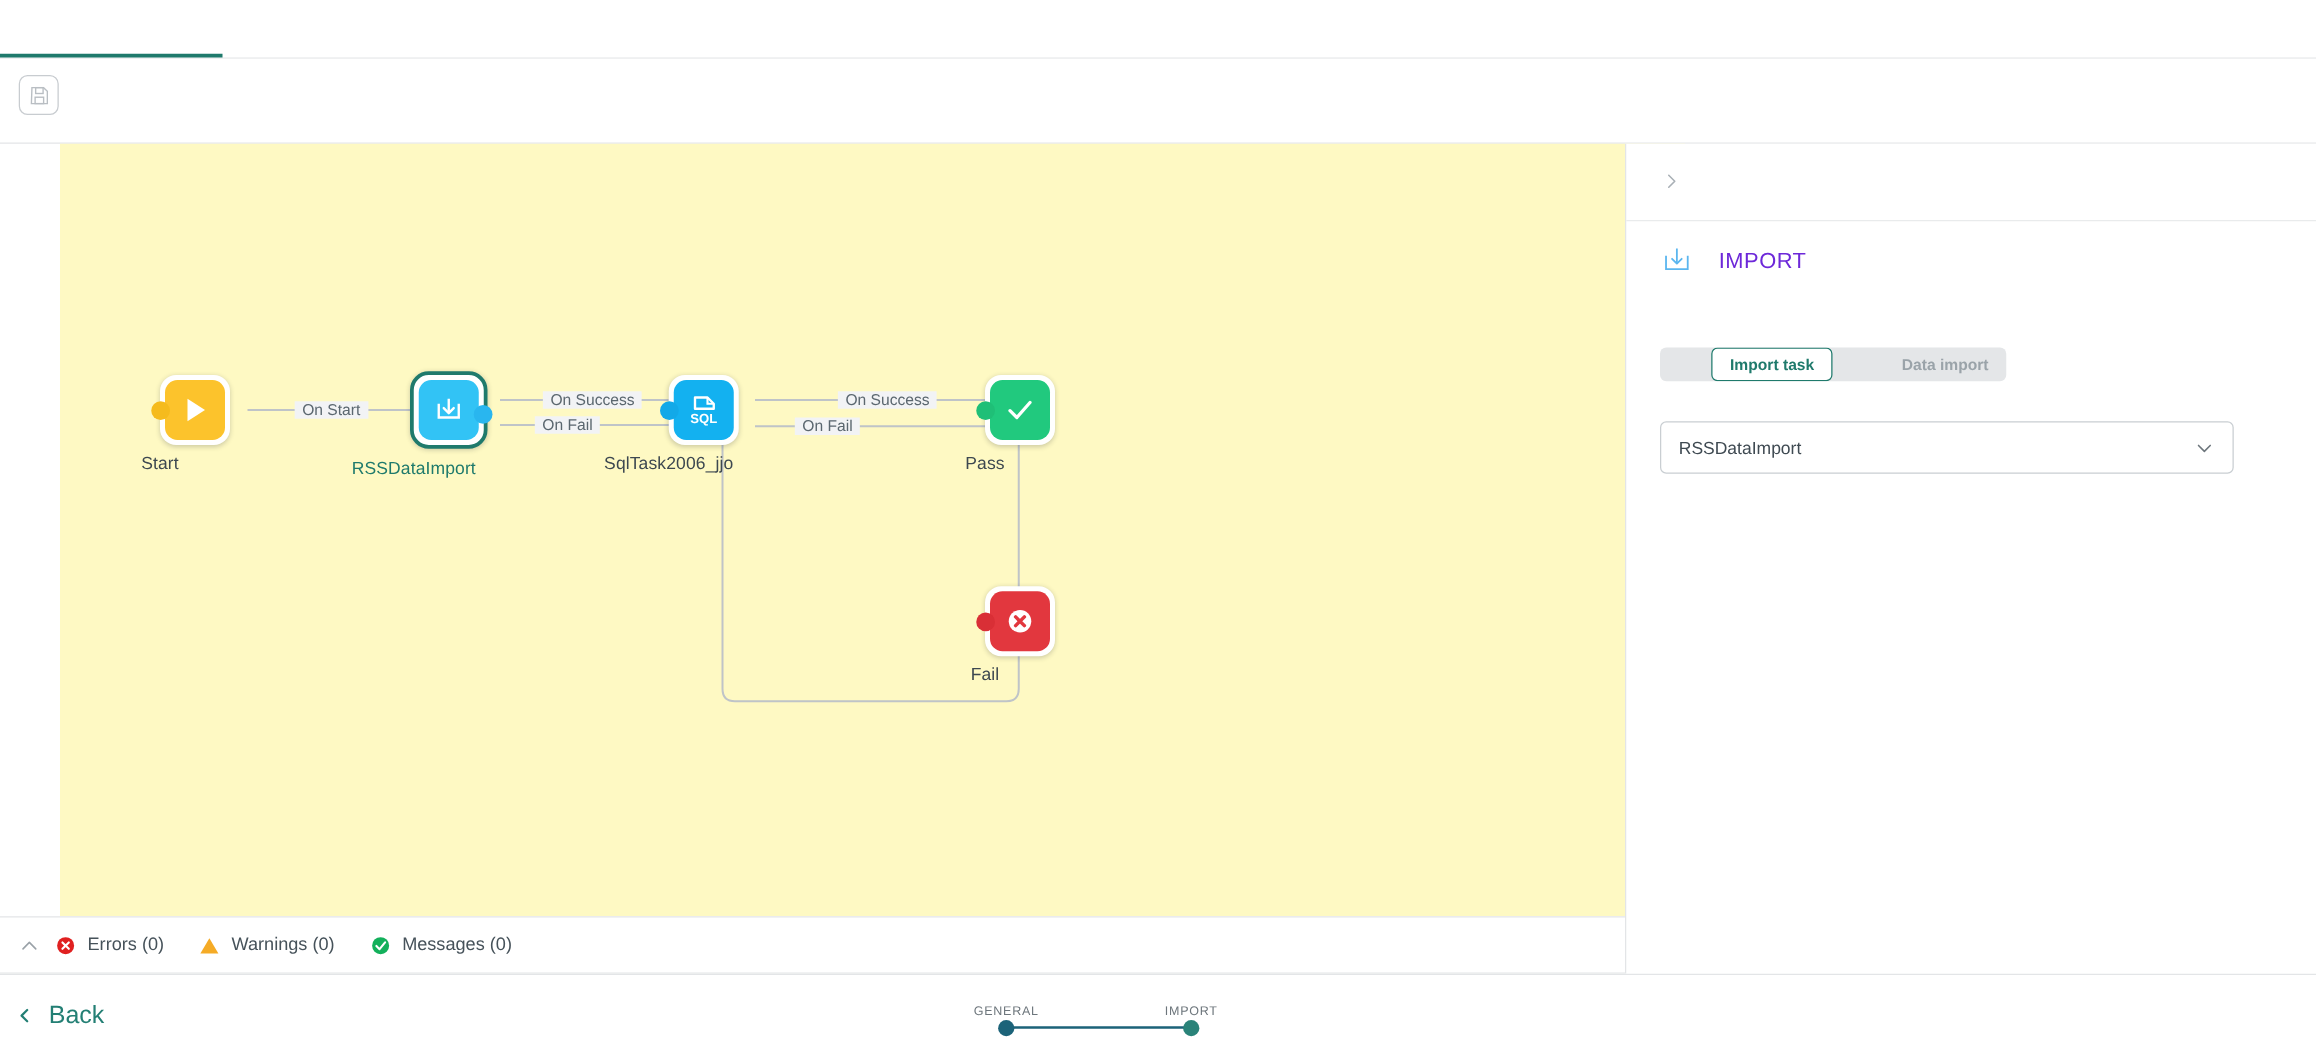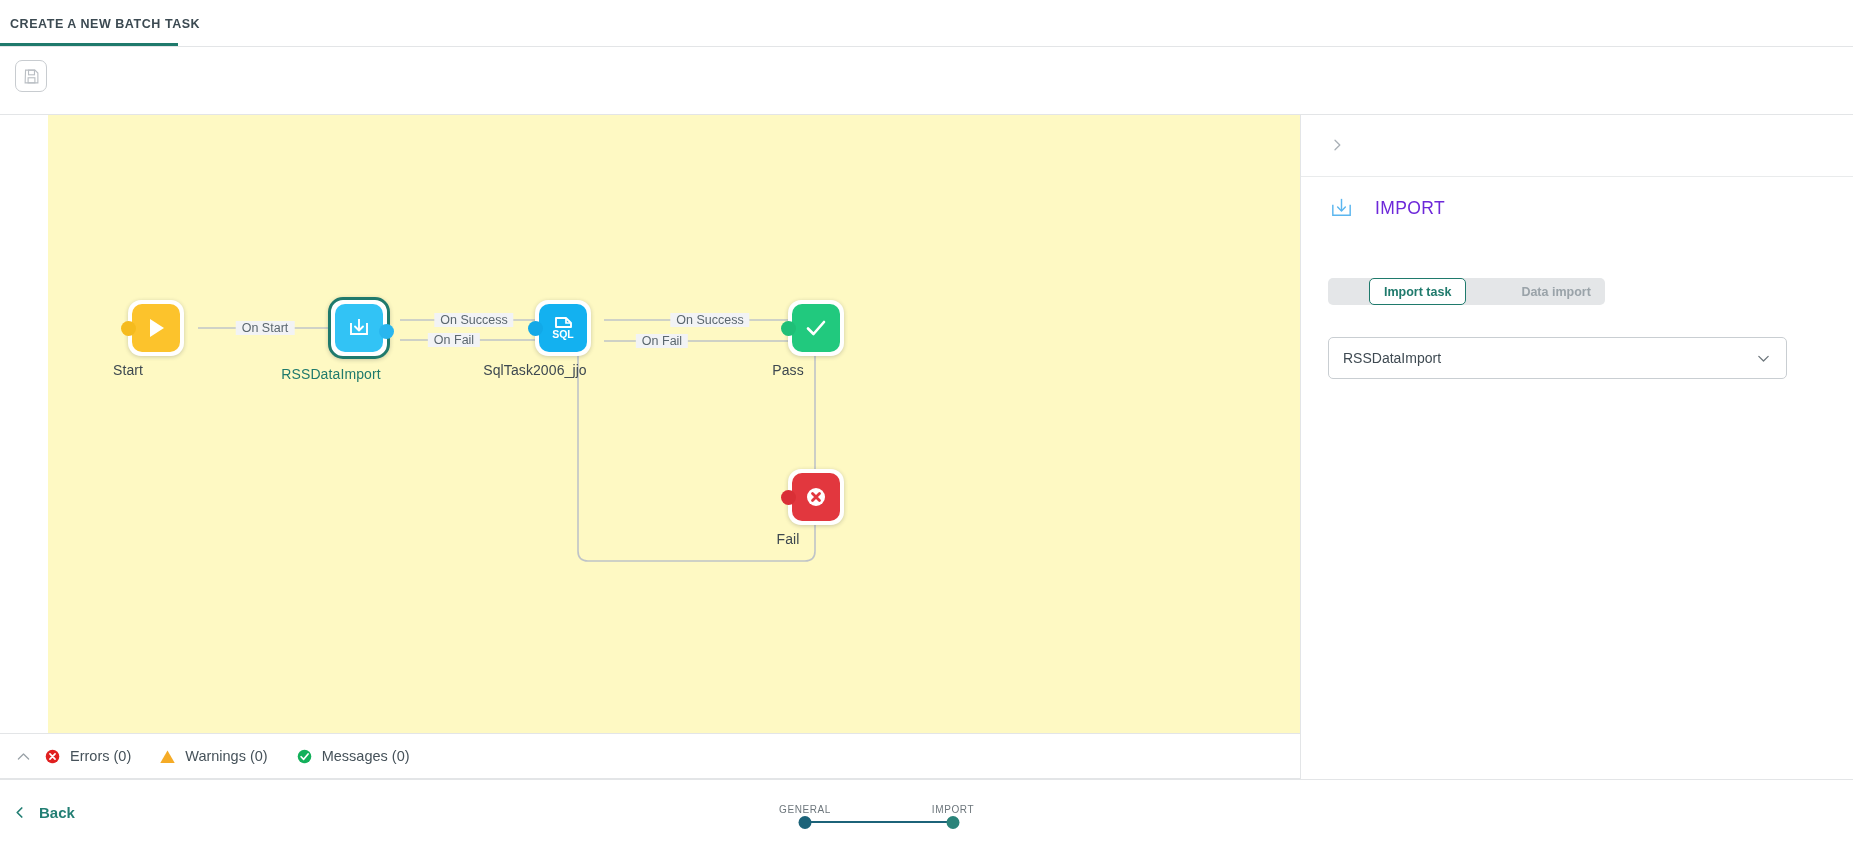--- a/index.html
+++ b/index.html
@@ -133,43 +133,40 @@
 
   
   .footer {
     position: absolute; left: 0; top: 779px; width: 1853px; height: 64px;
     background: #fff; border-top: 1px solid #e3e5e7;
   }
   .back {
     position: absolute; left: 12px; top: 17px; height: 30px;
     display: flex; align-items: center; gap: 12px; cursor: pointer;
   }
-  .back-text { font-size: 15px; font-weight: bold; color: #237f74; }
+  .back-text { font-size: 20px; font-weight: normal; color: #237f74; }
   .stepper { position: absolute; left: 805px; top: 12px; width: 180px; height: 40px; }
   .step-label {
     position: absolute; top: 12px; font-size: 10px; color: #6d767c;
     letter-spacing: .6px; transform: translateX(-50%);
   }
   .step-line {
     position: absolute; left: 0; top: 29px; width: 148px; height: 2px; background: #1c6379;
   }
   .step-dot {
     position: absolute; top: 24px; width: 13px; height: 13px; border-radius: 50%;
     transform: translateX(-50%);
   }
 </style>
 </head>
 <body>
 
 <div class="app">
 
   <div class="tabbar">
-    <div class="tab">
-      <span class="tab-label">CREATE A NEW BATCH TASK</span>
-    </div>
     <div class="tab-underline"></div>
   </div>
 
   <div class="toolbar">
     <div class="tool-btn">
       <svg width="17" height="17" viewBox="0 0 20 20">
         <path d="M3 2.5h11L17.5 6v11.5h-15z" fill="none" stroke="#b9bec3" stroke-width="1.3"></path>
         <rect x="6.5" y="2.5" width="7" height="5.5" fill="none" stroke="#b9bec3" stroke-width="1.3"></rect>
         <rect x="6" y="11.5" width="8" height="6" fill="none" stroke="#b9bec3" stroke-width="1.3"></rect>
       </svg>

